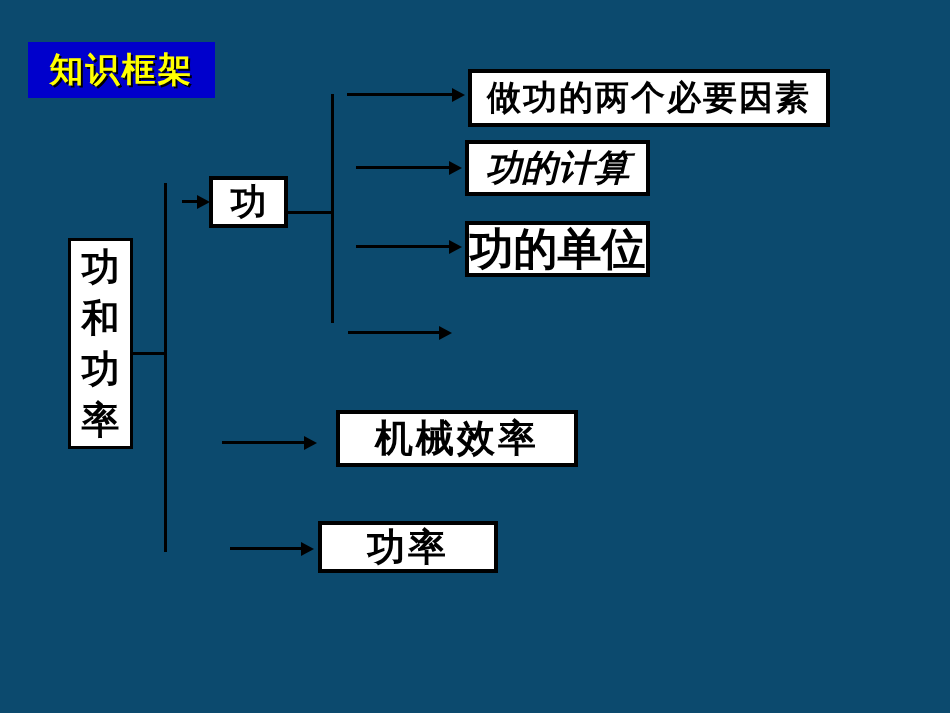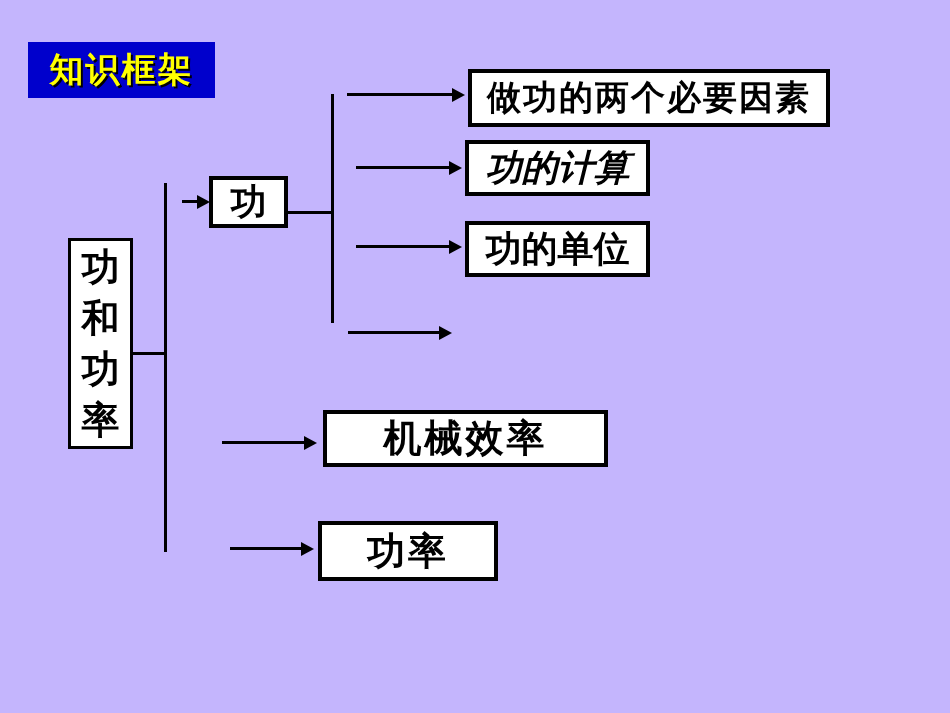--- a/index.html
+++ b/index.html
@@ -3,21 +3,21 @@
 <meta charset="utf-8">
 <style>
   * { margin: 0; padding: 0; box-sizing: border-box; }
   html, body { background: #888; }
   body { font-family: "Liberation Serif", "DejaVu Serif", serif; }
 
   .slide {
     position: relative;
     width: 950px;
     height: 713px;
-    background: #c4b5fd;
+    background: #0c4a6e;
     overflow: hidden;
     margin: 0 auto;
   }
 
   
   .title-badge {
     position: absolute;
     left: 28px; top: 42px;
     width: 187px; height: 56px;
     background: #0000CC;
@@ -48,24 +48,24 @@
     left: 68px; top: 238px;
     width: 65px; height: 211px;
     border-width: 3px;
     flex-direction: column;
     font-size: 38px;
     line-height: 51px;
   }
   .node-gong       { left: 209px; top: 176px; width: 79px;  height: 52px; font-size: 36px; }
   .node-factors    { left: 468px; top: 69px;  width: 362px; height: 58px; font-size: 34px; letter-spacing: 2px; }
   .node-calc       { left: 465px; top: 140px; width: 185px; height: 56px; font-size: 36px; font-style: italic; }
-  .node-unit       { left: 465px; top: 221px; width: 185px; height: 56px; font-size: 36px; }
+  .node-unit       { left: 465px; top: 221px; width: 185px; height: 56px; font-size: 44px; }
   .node-principle  { left: 456px; top: 307px; width: 184px; height: 56px; font-size: 36px; }
-  .node-efficiency { left: 323px; top: 410px; width: 285px; height: 57px; font-size: 38px; letter-spacing: 3px; }
-  .node-power      { left: 318px; top: 521px; width: 180px; height: 60px; font-size: 38px; letter-spacing: 3px; text-align: right; }
+  .node-efficiency { left: 336px; top: 410px; width: 242px; height: 57px; font-size: 38px; letter-spacing: 3px; }
+  .node-power      { left: 318px; top: 521px; width: 180px; height: 52px; font-size: 38px; letter-spacing: 3px; text-align: right; }
 
   
   .line {
     position: absolute;
     background: #000000;
   }
   .trunk-line          { left: 164px; top: 183px; width: 3px;  height: 369px; }
   .root-connector      { left: 133px; top: 352px; width: 32px; height: 3px; }
   .gong-connector      { left: 287px; top: 211px; width: 46px; height: 3px; }
   .branch-bracket-line { left: 331px; top: 94px;  width: 3px;  height: 229px; }

